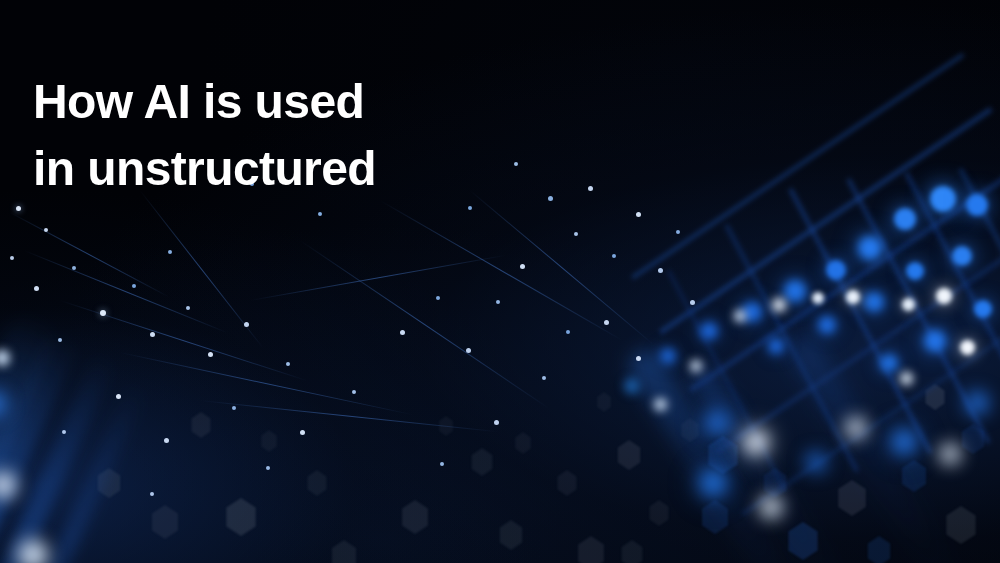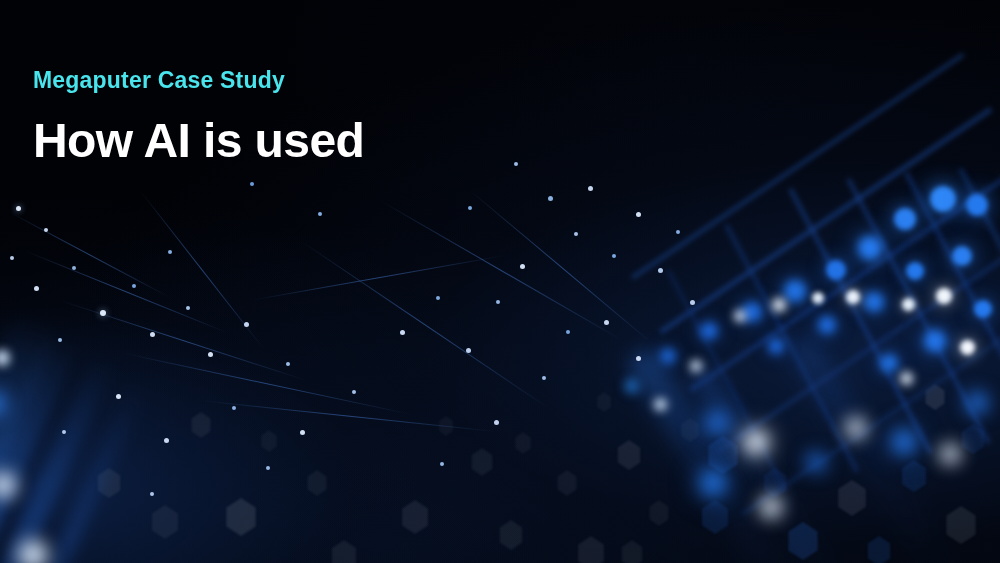--- a/index.html
+++ b/index.html
@@ -280,19 +280,19 @@
     <div class="node node-blur-l" style="left:940px;top:444px;width:20px;height:20px;background:#dfeaf7;"></div>
     <div class="node node-blur-l" style="left:966px;top:392px;width:22px;height:22px;background:#2270e0;"></div>
 
     <div class="node node-blur-l" style="left:-10px;top:472px;width:26px;height:26px;background:#cfdcee;"></div>
     <div class="node node-blur-l" style="left:18px;top:540px;width:30px;height:30px;background:#c8d8ec;"></div>
     <div class="node node-blur-l" style="left:-18px;top:392px;width:24px;height:24px;background:#2a72d8;"></div>
     <div class="node node-blur-m" style="left:-6px;top:350px;width:16px;height:16px;background:#bcd0e8;"></div>
   </div>
 
   <div class="content">
-    <p class="eyebrow">Megaputer Case Study</p>
     <h1 class="headline">
       <span class="hl-line">How AI is used</span>
+      <span class="hl-line">in unstructured</span>
     </h1>
   </div>
 
 </div>
 
 </body></html>

